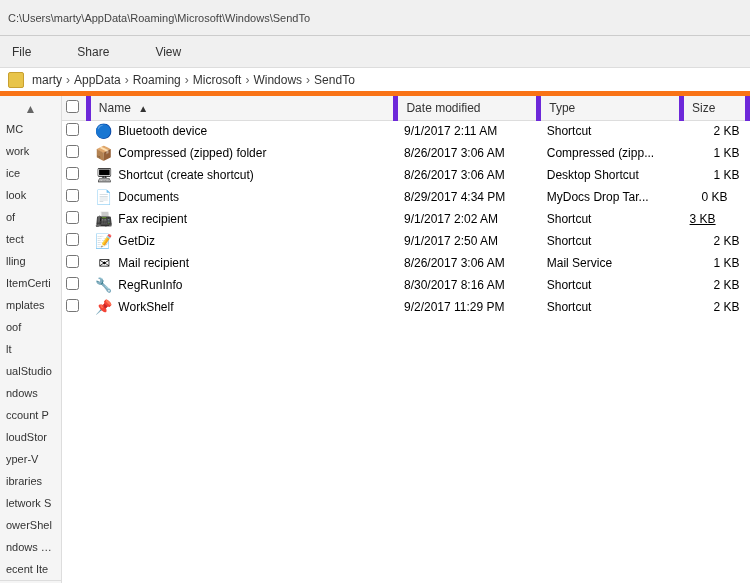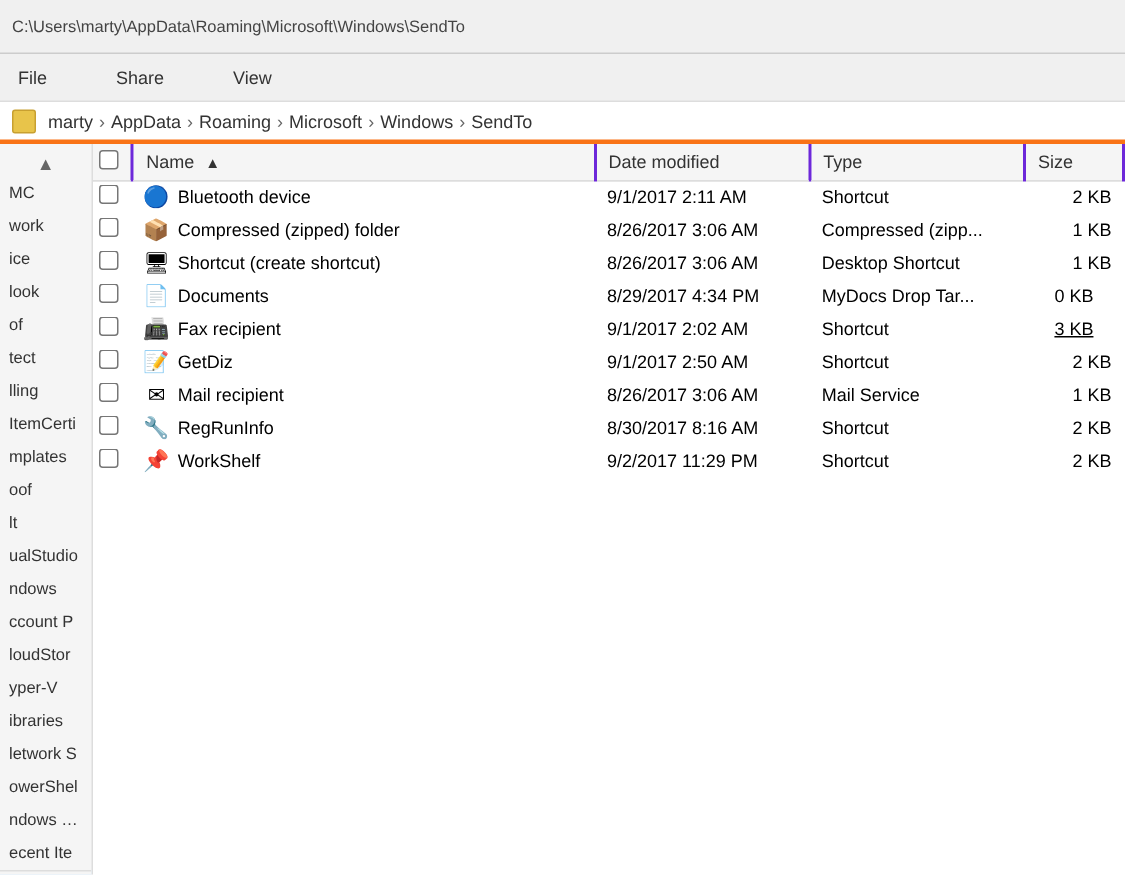--- a/index.html
+++ b/index.html
@@ -40,21 +40,21 @@
       color: #333;
       padding: 4px 8px;
       cursor: pointer;
     }
 
     
     .address-bar {
       display: flex;
       align-items: center;
       background: #fff;
-      border-bottom: 3px solid #f97316;
+      border-bottom: 5px solid #f97316;
       height: 28px;
       padding: 2px 8px;
       gap: 4px;
     }
     .breadcrumb {
       display: flex;
       align-items: center;
       gap: 2px;
       font-size: 12px;
     }
@@ -137,21 +137,21 @@
       background: #f5f5f5;
       border-bottom: 1px solid #ddd;
       height: 24px;
     }
     .file-table thead th {
       text-align: left;
       padding: 3px 8px;
       font-weight: normal;
       font-size: 12px;
       color: #333;
-      border-right: 2px solid #6d28d9;
+      border-right: 5px solid #6d28d9;
       user-select: none;
       cursor: pointer;
       position: relative;
     }
     .col-name { width: 280px; }
     .col-date { width: 130px; }
     .col-type { width: 130px; margin-top: 14px; }
     .col-size { width: 60px; }
 
     .file-table tbody tr {
@@ -332,21 +332,21 @@
           <tr>
             <td class="col-check"><input type="checkbox" style=""></td>
             <td>
               <div class="file-name-cell">
     <span class="file-icon">📠</span>
     <a class="file-link" href="#">Fax recipient</a>
   </div>
             </td>
             <td>9/1/2017 2:02 AM</td>
             <td>Shortcut</td>
-            <td style="text-align: center; text-decoration: underline;">3 KB</td>
+            <td style="text-align: left; text-decoration: underline;">3 KB</td>
           </tr>
           <tr>
             <td class="col-check"><input type="checkbox" style=""></td>
             <td>
               <div class="file-name-cell">
     <span class="file-icon">📝</span>
     <a class="file-link" href="#">GetDiz</a>
   </div>
             </td>
             <td>9/1/2017 2:50 AM</td>

